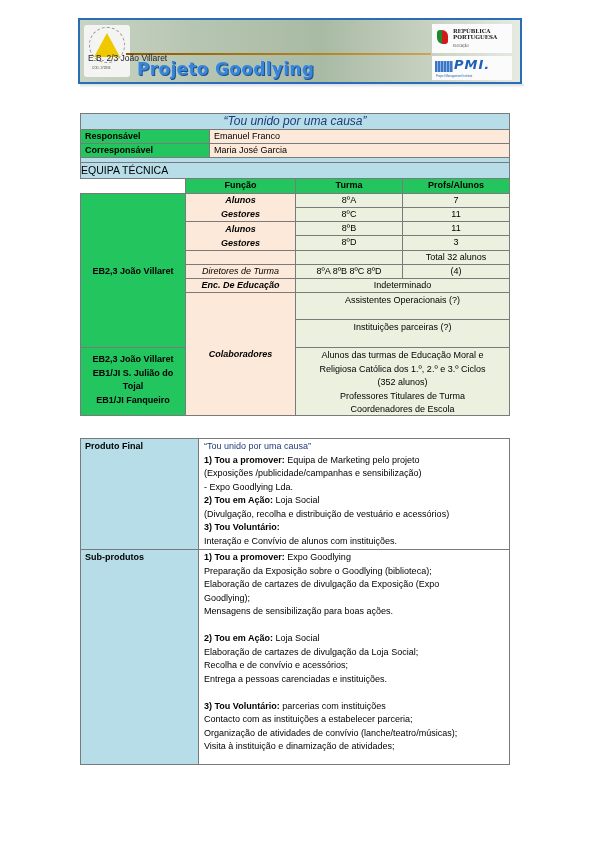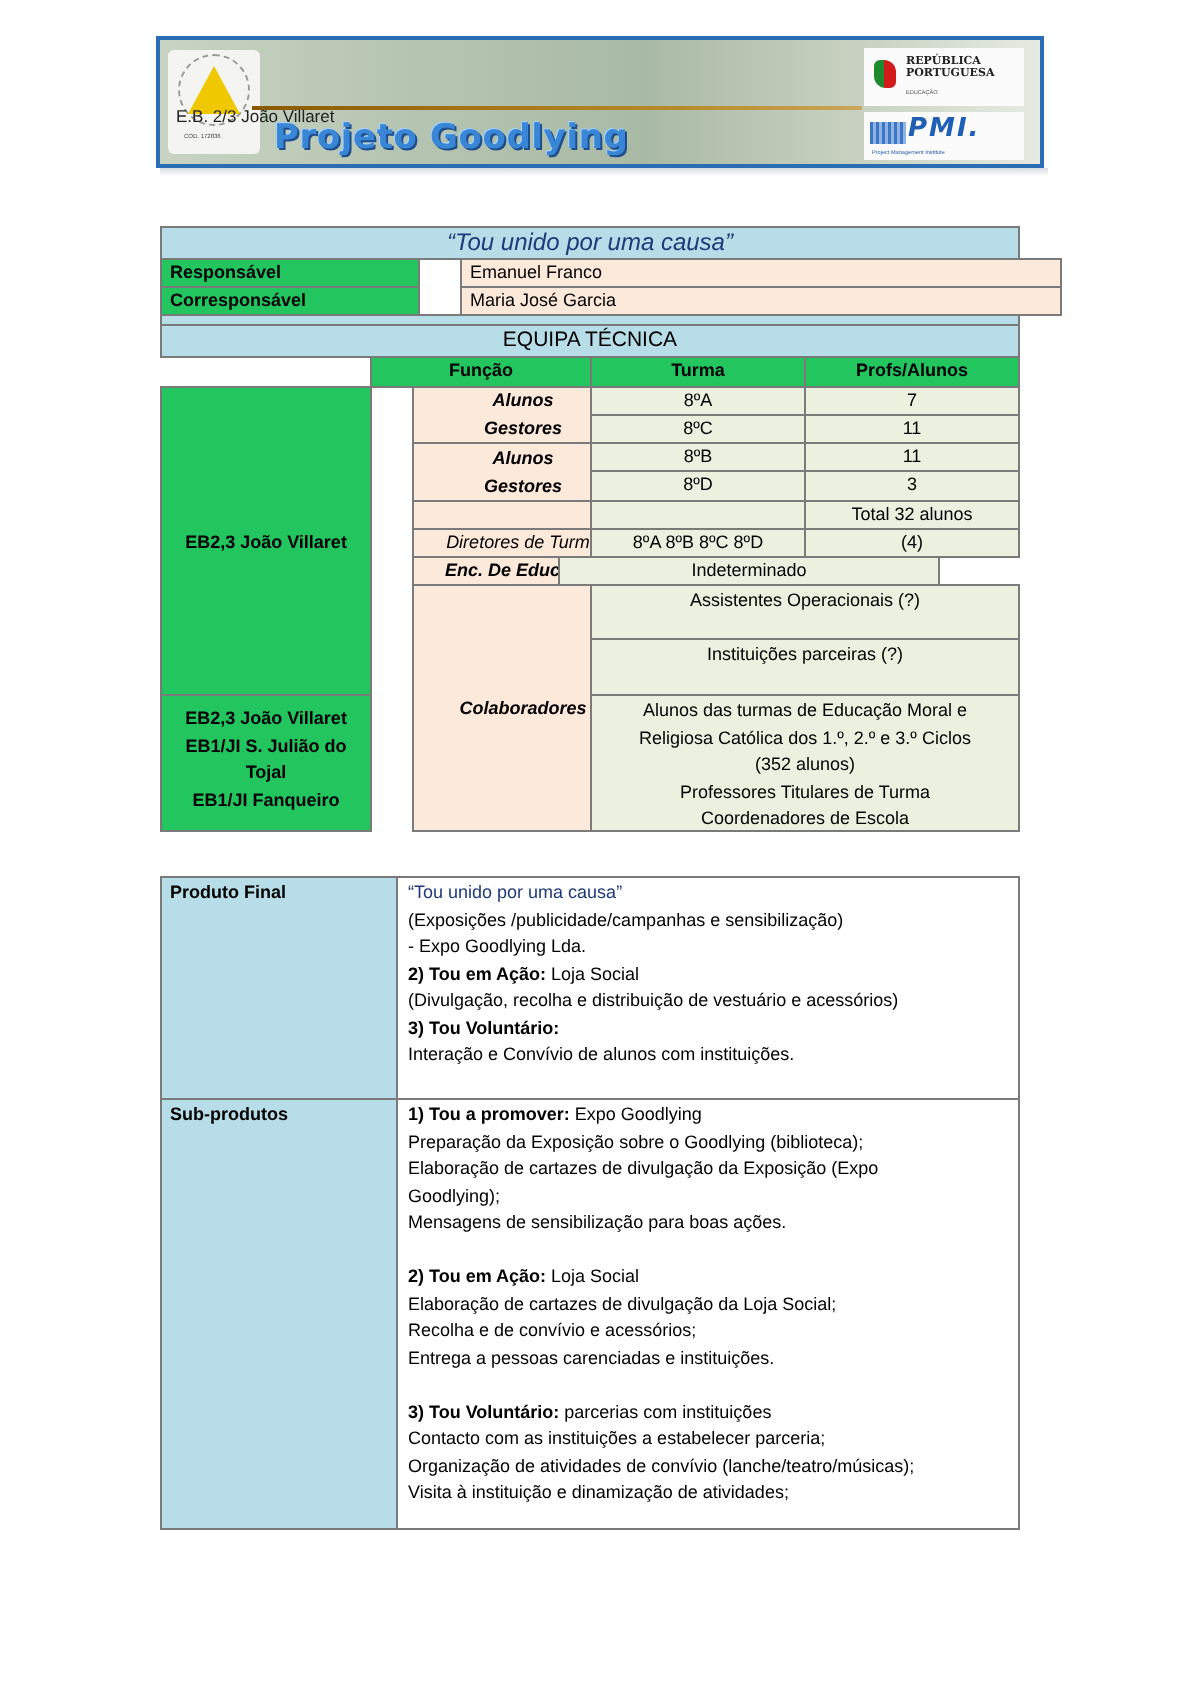--- a/index.html
+++ b/index.html
@@ -71,32 +71,32 @@
   .pmi-sub { position: absolute; left: 4px; top: 18px; font-size: 2.8px; color: #2b61b0; }
 
   
   .cell {
     position: absolute; border: 1px solid #7a7a7a;
     font-family: "Liberation Sans", sans-serif; font-size: 9px; line-height: 13.5px;
     overflow: hidden;
   }
   .blue { background: #b6dde8; }
   .salmon { background: #22c55e; }
-  .lightsalmon { background: #fde9d9; margin-left: 21px; }
+  .lightsalmon { background: #fde9d9; }
   .green { background: #ebf1de; }
   .white { background: #ffffff; }
   .center { text-align: center; }
   .bold { font-weight: bold; }
   .ital { font-style: italic; }
   .pad { padding-left: 4px; }
 
   .title-cell {
     font-size: 12px; font-style: italic; color: #1f3a7a; text-align: center; line-height: 15px;
   }
-  .equipa-cell { font-size: 10.5px; text-align: center; line-height: 15px; }
+  .equipa-cell { font-size: 10.5px; text-align: left; line-height: 15px; }
   .vcenter { display: flex; align-items: center; justify-content: center; text-align: center; }
 
   .line { display: block; white-space: nowrap; }
   .c-name { color: #1f3a7a; }
 </style>
 </head>
 <body>
 
 <div class="banner">
   <div class="logo-box">
@@ -176,21 +176,21 @@
 
   <div class="cell green center" style="left:295px; top:235px; width:108px; height:16px;">8ºD</div>
   <div class="cell green center" style="left:402px; top:235px; width:108px; height:16px;">3</div>
 
   <div class="cell green center" style="left:295px; top:250px; width:108px; height:15px;"></div>
   <div class="cell green center" style="left:402px; top:250px; width:108px; height:15px;">Total 32 alunos</div>
 
   <div class="cell green center" style="left:295px; top:264px; width:108px; height:15px;">8ºA 8ºB 8ºC 8ºD</div>
   <div class="cell green center" style="left:402px; top:264px; width:108px; height:15px;">(4)</div>
 
-  <div class="cell green center" style="left:279px; top:278px; width:191px; height:15px;">Indeterminado</div>
+  <div class="cell green center" style="left:295px; top:278px; width:215px; height:15px;">Indeterminado</div>
 
   <div class="cell green center" style="left:295px; top:292px; width:215px; height:28px; padding-top:1px;">Assistentes Operacionais (?)</div>
   <div class="cell green center" style="left:295px; top:319px; width:215px; height:29px; padding-top:1px;">Instituições parceiras (?)</div>
   <div class="cell green center" style="left:295px; top:347px; width:215px; height:69px; padding-top:1px;">
     <span class="line">Alunos das turmas de Educação Moral e</span>
     <span class="line">Religiosa Católica dos 1.º, 2.º e 3.º Ciclos</span>
     <span class="line">(352 alunos)</span>
     <span class="line">Professores Titulares de Turma</span>
     <span class="line">Coordenadores de Escola</span>
   </div>
@@ -201,20 +201,21 @@
     <span class="line">Tojal</span>
     <span class="line">EB1/JI Fanqueiro</span>
   </div>
 </div>
 
 <div>
 
   <div class="cell blue bold pad" style="left:80px; top:438px; width:119px; height:112px; padding-top:1px;">Produto Final</div>
   <div class="cell white" style="left:198px; top:438px; width:312px; height:112px; padding:1px 0 0 5px;" id="pf-content">
       <span class="line" style="min-height: 13.5px;"><b></b><span class="c-name">“Tou unido por uma causa”</span></span>
+      <span class="line" style="min-height: 13.5px;"><b>1) Tou a promover:</b><span> Equipa de Marketing pelo projeto</span></span>
       <span class="line" style="min-height: 13.5px;"><b></b><span>(Exposições /publicidade/campanhas e sensibilização)</span></span>
       <span class="line" style="min-height: 13.5px;"><b></b><span>- Expo Goodlying Lda.</span></span>
       <span class="line" style="min-height: 13.5px;"><b>2) Tou em Ação:</b><span> Loja Social</span></span>
       <span class="line" style="min-height: 13.5px;"><b></b><span>(Divulgação, recolha e distribuição de vestuário e acessórios)</span></span>
       <span class="line" style="min-height: 13.5px;"><b>3) Tou Voluntário:</b><span></span></span>
       <span class="line" style="min-height: 13.5px;"><b></b><span>Interação e Convívio de alunos com instituições.</span></span>
     </div>
 
   <div class="cell blue bold pad" style="left:80px; top:549px; width:119px; height:216px; padding-top:1px;">Sub-produtos</div>
   <div class="cell white" style="left:198px; top:549px; width:312px; height:216px; padding:1px 0 0 5px;" id="sp-content">

